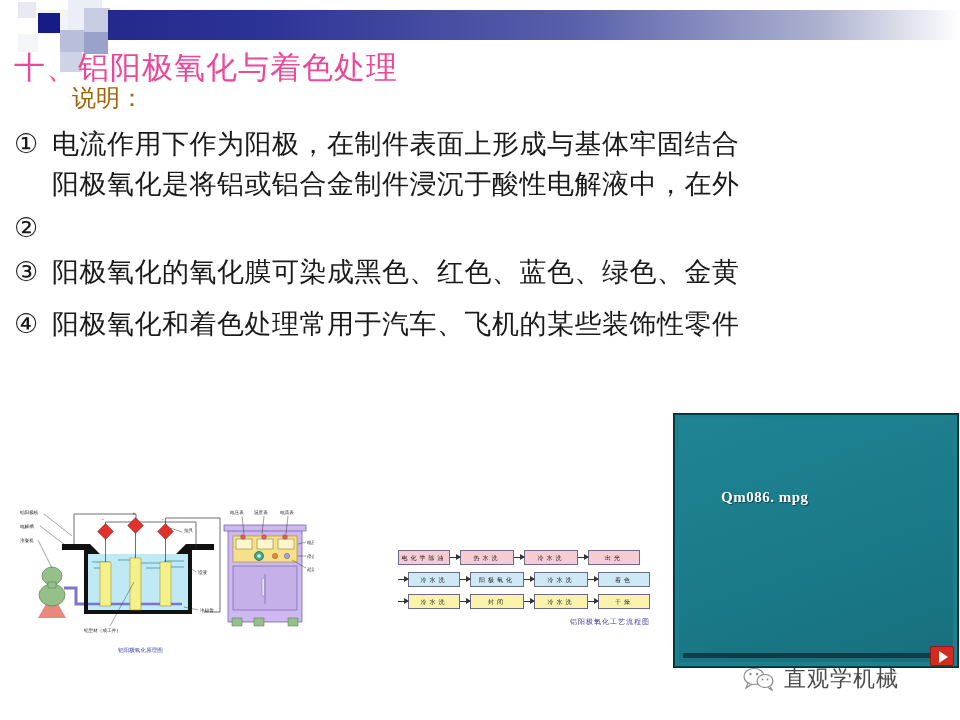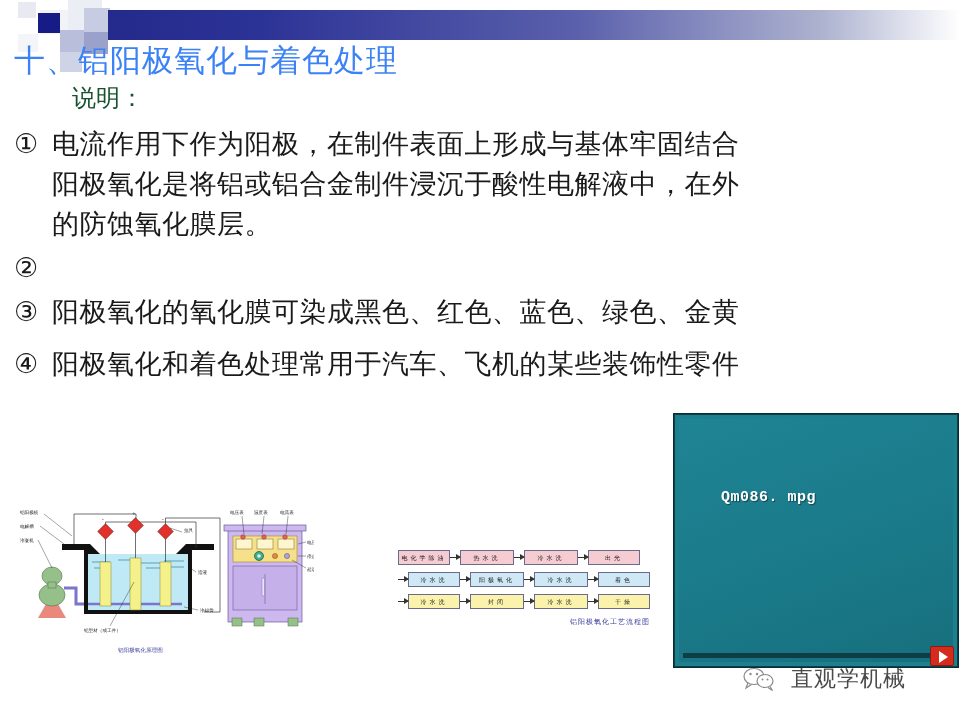--- a/index.html
+++ b/index.html
@@ -22,29 +22,29 @@
   #deco-sq-g { left:84px;  top:32px; width:24px; height:22px; background:#9aa1cb; }
   #deco-sq-h { left:60px;  top:52px; width:22px; height:20px; background:#cfd3e6; }
   #deco-sq-i { left:18px;  top:34px; width:20px; height:18px; background:#f4f5f9; }
 
   #header-bar {
     position:absolute; left:108px; top:10px; width:852px; height:30px;
     background:linear-gradient(to right,#242a8c 0%,#2c3396 18%,#5a60ab 55%,#aeb3d0 84%,#ffffff 100%);
   }
 
   #page-title {
-    position:absolute; left:14px; top:40px; width:700px;
+    position:absolute; left:14px; top:47px; width:700px;
     font-family:Liberation Sans, sans-serif;
-    font-size:31px; font-weight:400; color:#3b82f6; white-space:nowrap;
+    font-size:31px; font-weight:400; color:#ec4899; white-space:nowrap;
     letter-spacing:1px;
   }
 
   #subtitle {
     position:absolute; left:72px; top:82px;
-    font-size:24px; color:#14532d; white-space:nowrap;
+    font-size:24px; color:#a16207; white-space:nowrap;
   }
 
   
   #body-list { position:absolute; left:14px; top:124px; width:900px; }
   .item { display:flex; margin-bottom:4px; }
   .item-marker {
     flex:0 0 auto; width:38px; font-size:27px; line-height:40px;
     color:#1a1a1a; text-align:left;
   }
   .item-lines { flex:1 1 auto; }
@@ -95,21 +95,21 @@
     position:absolute; left:674px; top:414px; width:284px; height:253px;
     background:#1e7f8e; border:1px solid #0d3f49;
     box-shadow:0 0 0 1px #0a2c33;
   }
   #video-inner {
     position:absolute; inset:4px; background:#1c8191;
     background:linear-gradient(160deg,#1f8494 0%,#1a7a89 55%,#176f7d 100%);
   }
   #video-filename {
     position:absolute; left:42px; top:70px;
-    font-family:Liberation Mono, monospace;
+    font-family:Liberation Serif, serif;
     font-weight:bold; font-size:15px; color:#ffffff;
     text-shadow:1px 1px 1px rgba(0,0,0,.45); letter-spacing:0.5px;
   }
   #video-caption {
     position:absolute; left:38px; top:96px;
     font-size:32px; font-weight:bold; color:#ffffff;
     letter-spacing:2px; text-shadow:2px 2px 2px rgba(0,0,0,.5);
   }
   #video-bottom-edge{
     position:absolute; left:4px; right:4px; bottom:4px; height:5px;
@@ -118,21 +118,20 @@
 
   
   #watermark {
     position:absolute; left:742px; top:662px; height:34px;
     display:flex; align-items:center;
   }
   #wechat-icon { width:34px; height:26px; margin-right:8px; }
   #watermark-text {
     font-size:22px; color:#4a4a4a; letter-spacing:1px;
     font-family:"DejaVu Sans","Liberation Sans",sans-serif;
-    margin-left:7px;
   }
   #play-badge {
     position:absolute; left:930px; top:646px; width:24px; height:20px;
     background:#d42b1f; border:1px solid #8e1b12; border-radius:2px;
   }
   #play-badge::after{
     content:""; position:absolute; left:8px; top:4px;
     border-left:9px solid #ffffff;
     border-top:6px solid transparent; border-bottom:6px solid transparent;
   }
@@ -154,21 +153,20 @@
 <div id="page-title">十、铝阳极氧化与着色处理</div>
 <div id="subtitle">说明：</div>
 
 <div id="body-list">
 
   <div class="item" id="item-1">
     <div class="item-marker">①</div>
     <div class="item-lines">
       <div class="item-line">电流作用下作为阳极，在制件表面上形成与基体牢固结合</div>
       <div class="item-line">阳极氧化是将铝或铝合金制件浸沉于酸性电解液中，在外</div>
-      <div class="item-line">的防蚀氧化膜层。</div>
     </div>
   </div>
 
   <div class="item" id="item-2">
     <div class="item-marker">②</div>
     <div class="item-lines">
     </div>
   </div>
 
   <div class="item" id="item-3">

